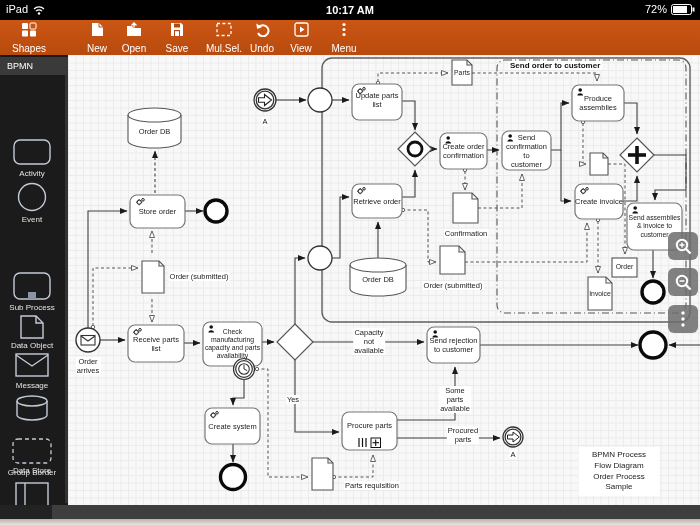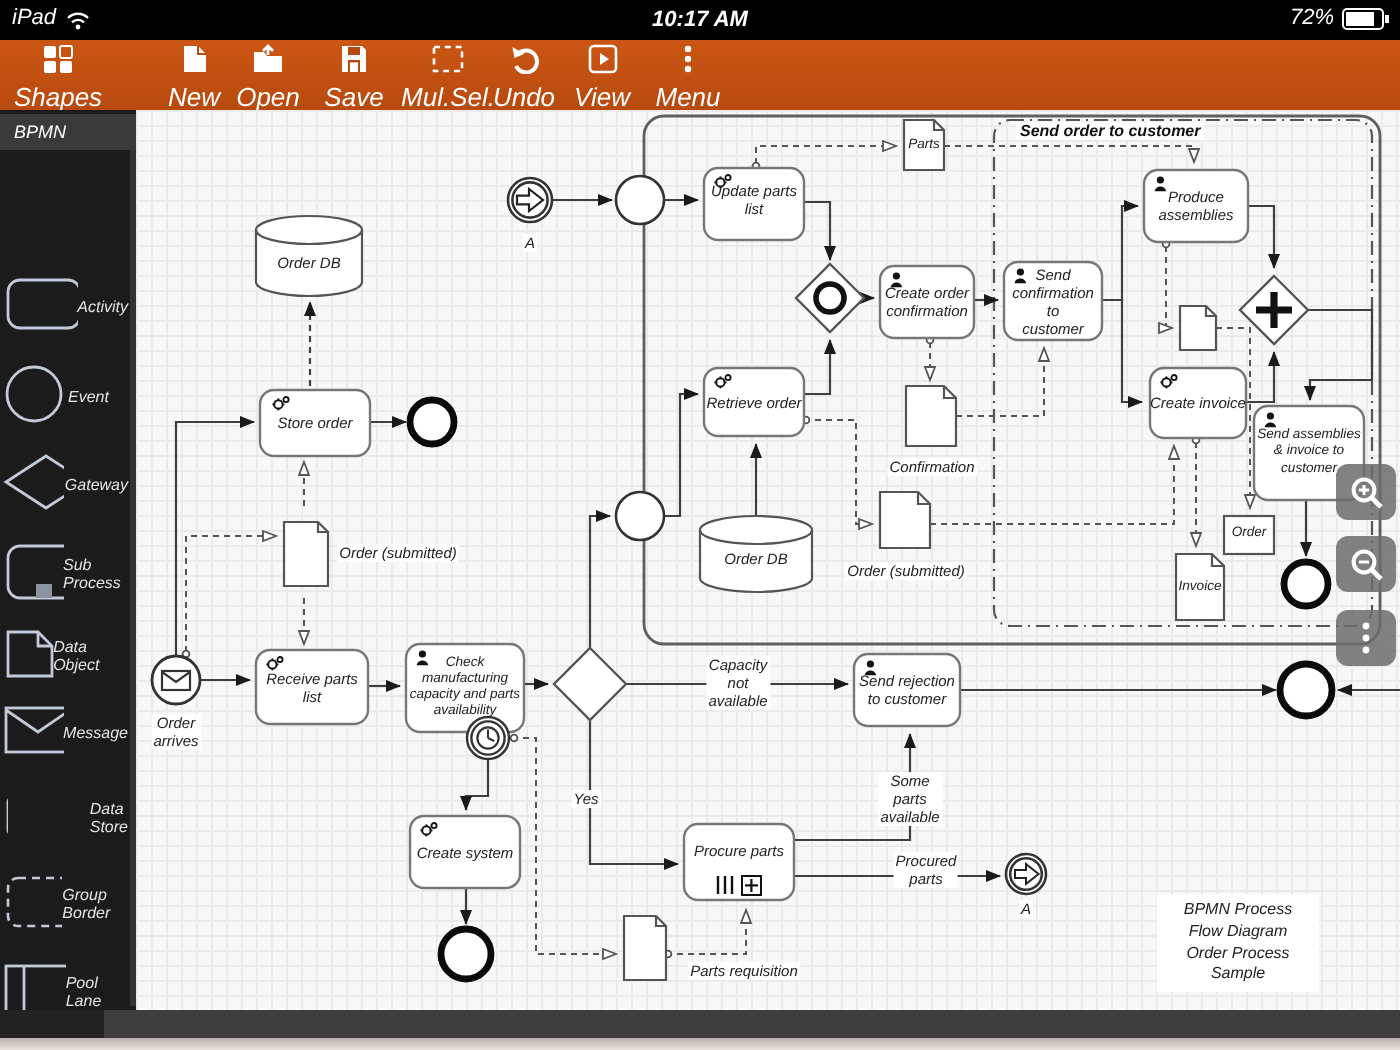--- a/index.html
+++ b/index.html
@@ -1,36 +1,36 @@
 <!DOCTYPE html>
 <html><head>
 <meta charset="utf-8">
 <style>
   html,body{margin:0;padding:0;background:#000;}
   #app{position:relative;width:700px;height:525px;overflow:hidden;background:#0ea5e9;
-       font-family:"Liberation Sans",sans-serif;font-style:italic;-webkit-font-smoothing:antialiased;}
+       font-family:"Liberation Sans",sans-serif;-webkit-font-smoothing:antialiased;}
   
   #statusbar{position:absolute;left:0;top:0;width:700px;height:20px;background:#000;color:#fff;
              font-size:11px;display:flex;align-items:center;}
   #statusbar .left{position:absolute;left:6px;top:3px;display:flex;align-items:center;gap:4px;}
   #statusbar .center{position:absolute;left:0;width:700px;text-align:center;font-weight:bold;}
   #statusbar .right{position:absolute;right:5px;top:3px;display:flex;align-items:center;gap:4px;}
   
   #toolbar{position:absolute;left:0;top:20px;width:700px;height:35px;
            background:linear-gradient(#cb5614,#b84a0e);}
   .tbtn{position:absolute;top:2px;height:32px;display:flex;flex-direction:column;align-items:center;
         justify-content:space-between;color:#fff;cursor:default;}
-  .tbtn .lab{font-size:13px;line-height:10px;}
+  .tbtn .lab{font-size:10px;line-height:10px;}
   .tbtn svg{display:block;}
   
   #sidebar{position:absolute;left:0;top:55px;width:68px;height:450px;background:#1b1b1b;}
   #sidebar .scroll{position:absolute;right:0;top:2px;width:3px;height:446px;background:#333;}
   #palette-title{position:absolute;left:0;top:2px;width:62px;height:18px;background:#3a3a3a;
                  color:#fff;font-size:9px;line-height:18px;padding-left:7px;}
-  .pitem{position:absolute;left:0;width:64px;display:flex;align-items:center;}
+  .pitem{position:absolute;left:0;width:64px;display:flex;flex-direction:column;align-items:center;}
   .pitem .plab{color:#e4e4e4;font-size:8px;margin-top:2px;}
   
   #canvas{position:absolute;left:68px;top:55px;width:632px;height:450px;background:#f8f8f8;
           background-image:linear-gradient(#ebebeb 1px,transparent 1px),
                            linear-gradient(90deg,#ebebeb 1px,transparent 1px);
           background-size:7.5px 7.5px;overflow:hidden;}
   #diagram-svg{position:absolute;left:0;top:0;}
   .lbl{position:absolute;font-size:7.5px;line-height:1.2;color:#222;text-align:center;
        white-space:pre-line;transform:translateX(-50%);background:#fff;padding:0 1px;}
   .nlab{position:absolute;font-size:7.5px;line-height:1.2;color:#222;text-align:center;
@@ -149,26 +149,20 @@
       <svg width="44" height="30">
         <rect x="4" y="3" width="36" height="24" rx="6" fill="none" stroke="#c2cad8" stroke-width="1.4"></rect>
       </svg>
         <span class="plab">Activity</span>
     </div>
     <div class="pitem" style="top:126px;">
       <svg width="34" height="32">
         <circle cx="17" cy="16" r="13.5" fill="none" stroke="#c2cad8" stroke-width="1.4"></circle>
       </svg>
         <span class="plab">Event</span>
-    </div>
-    <div class="pitem" style="top:170px;">
-      <svg width="46" height="32">
-        <polygon points="23,3 43,16 23,29 3,16" fill="none" stroke="#c2cad8" stroke-width="1.4"></polygon>
-      </svg>
-        <span class="plab">Gateway</span>
     </div>
     <div class="pitem" style="top:216px;">
       <svg width="44" height="30">
         <rect x="4" y="2" width="36" height="26" rx="6" fill="none" stroke="#c2cad8" stroke-width="1.4"></rect>
         <rect x="18" y="21" width="8" height="7" fill="#8b93a3"></rect>
       </svg>
         <span class="plab">Sub Process</span>
     </div>
     <div class="pitem" style="top:260px;">
       <svg width="30" height="24">

